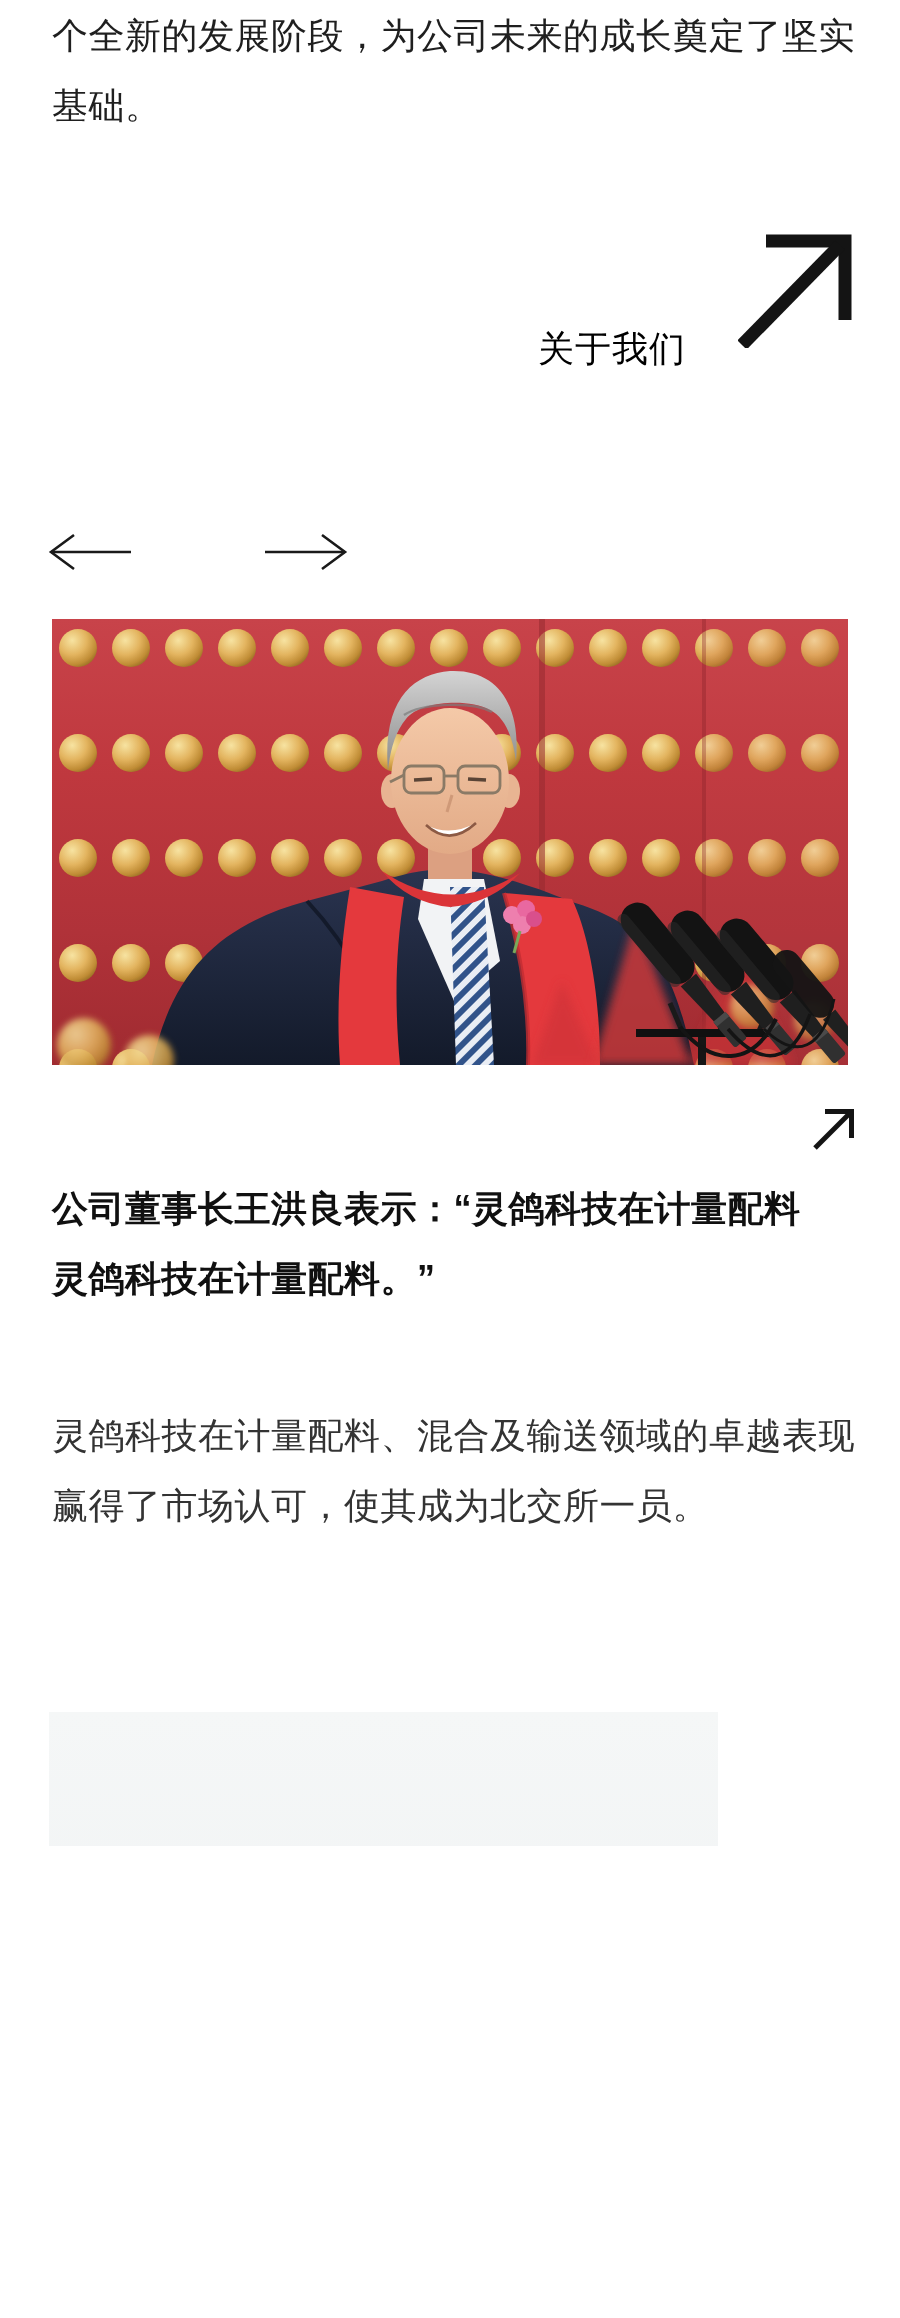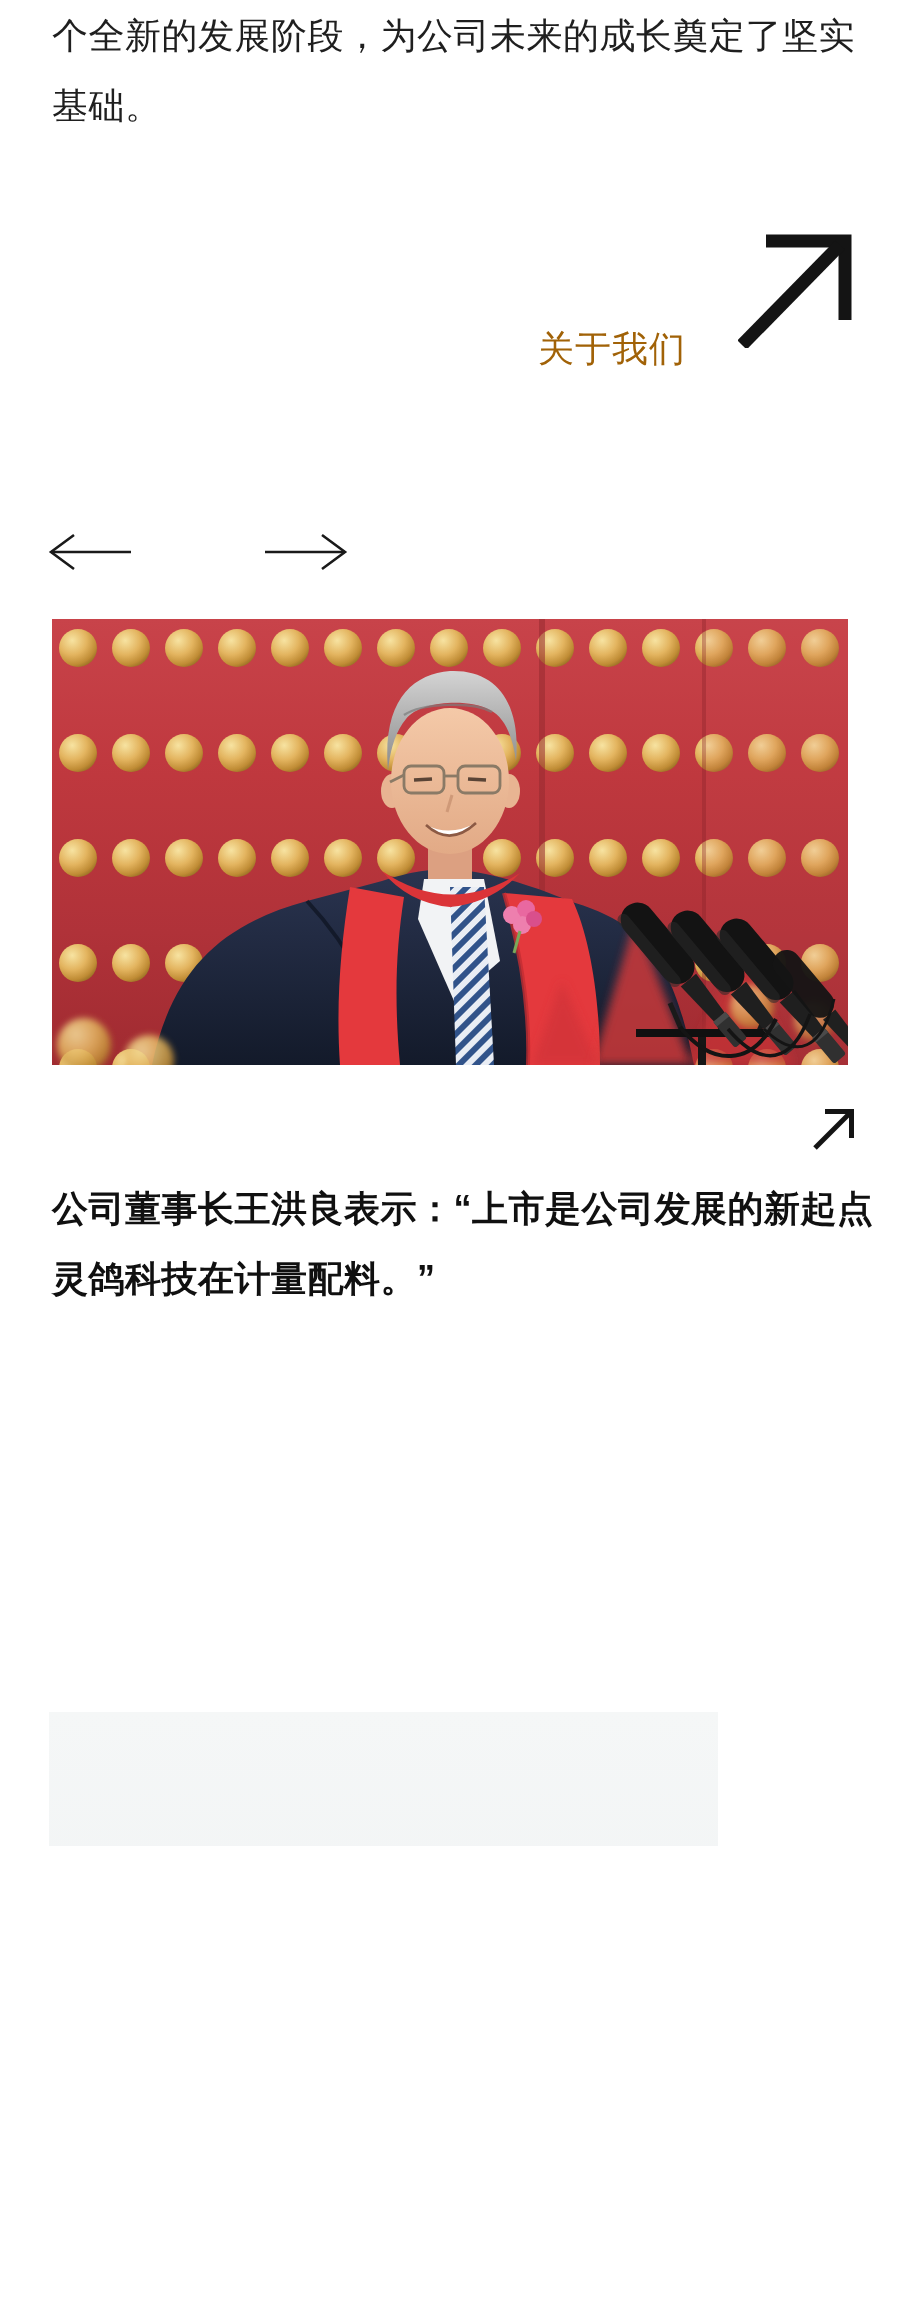--- a/index.html
+++ b/index.html
@@ -13,21 +13,21 @@
   .para-line {
     height:70px; line-height:70px; font-size:36px; white-space:nowrap;
     letter-spacing:0.5px;
   }
   .p-intro  { left:52px; top:-15px; color:#1f1f1f; font-weight:400; }
   .p-quote  { left:52px; top:1158px; color:#101010; font-weight:600; }
   .p-market { left:52px; top:1385px; color:#333333; font-weight:400; }
 
   .about-link { position:absolute; left:0; top:0; width:900px; height:0; }
   .about-label {
-    position:absolute; left:538px; top:309px; font-size:36px; color:#a16207;
+    position:absolute; left:538px; top:309px; font-size:36px; color:#000000;
     font-weight:400; letter-spacing:1px; white-space:nowrap; cursor:pointer;
   }
   .about-arrow { position:absolute; left:738px; top:218px; width:114px; height:114px; cursor:pointer; }
 
   .carousel-btn { position:absolute; width:86px; height:40px; cursor:pointer; }
   .carousel-prev { left:47px; top:493px; }
   .carousel-next { left:263px; top:493px; }
 
   .hero-photo {
     position:absolute; left:52px; top:603px; width:796px; height:446px;
@@ -220,24 +220,28 @@
   </div>
 
   <span class="photo-link-arrow">
     <svg viewBox="0 0 44 44" width="44" height="44">
       <polyline points="13,4.5 39.5,4.5 39.5,31" fill="none" stroke="#141414" stroke-width="5"></polyline>
       <line x1="3" y1="41" x2="37" y2="7" stroke="#141414" stroke-width="5"></line>
     </svg>
   </span>
 
   <div class="para p-quote">
-    <div class="para-line">公司董事长王洪良表示：“上市是公司发展的新起点</div>
+    <div class="para-line">公司董事长王洪良表示：“灵鸽科技在计量配料</div>
     <div class="para-line">灵鸽科技在计量配料。”</div>
   </div>
 
+  <div class="para p-market">
+    <div class="para-line">灵鸽科技在计量配料、混合及输送领域的卓越表现</div>
+    <div class="para-line">赢得了市场认可，使其成为北交所一员。</div>
+  </div>
 
   <div class="milestone-image">
     <svg viewBox="0 0 669 622" preserveAspectRatio="none">
       <defs>
         <linearGradient id="skyG" x1="0" y1="0" x2="0" y2="1">
           <stop offset="0" stop-color="#f5f7f7"></stop>
           <stop offset="1" stop-color="#eceff1"></stop>
         </linearGradient>
         <linearGradient id="mtnL" x1="0" y1="0" x2="0" y2="1">
           <stop offset="0" stop-color="#a9bccb"></stop>

